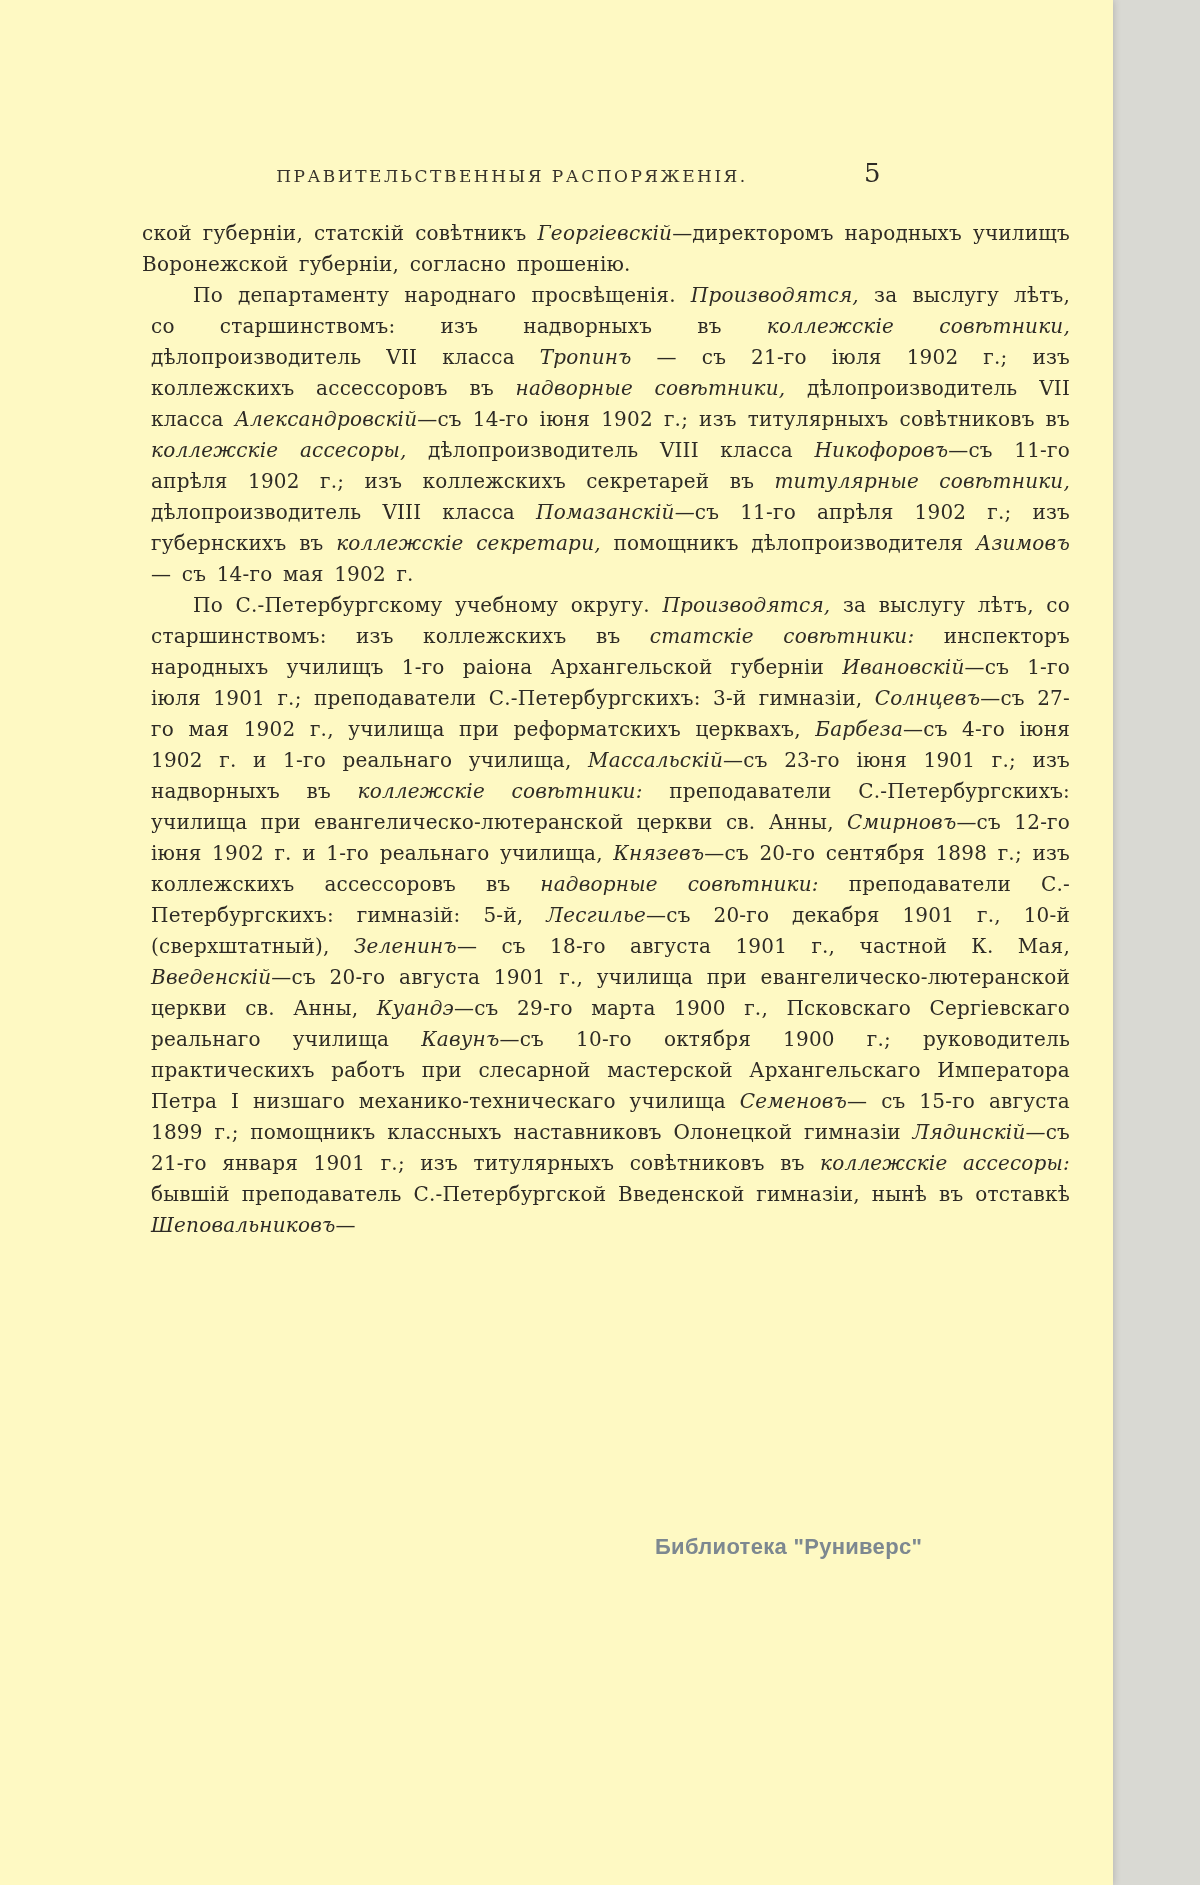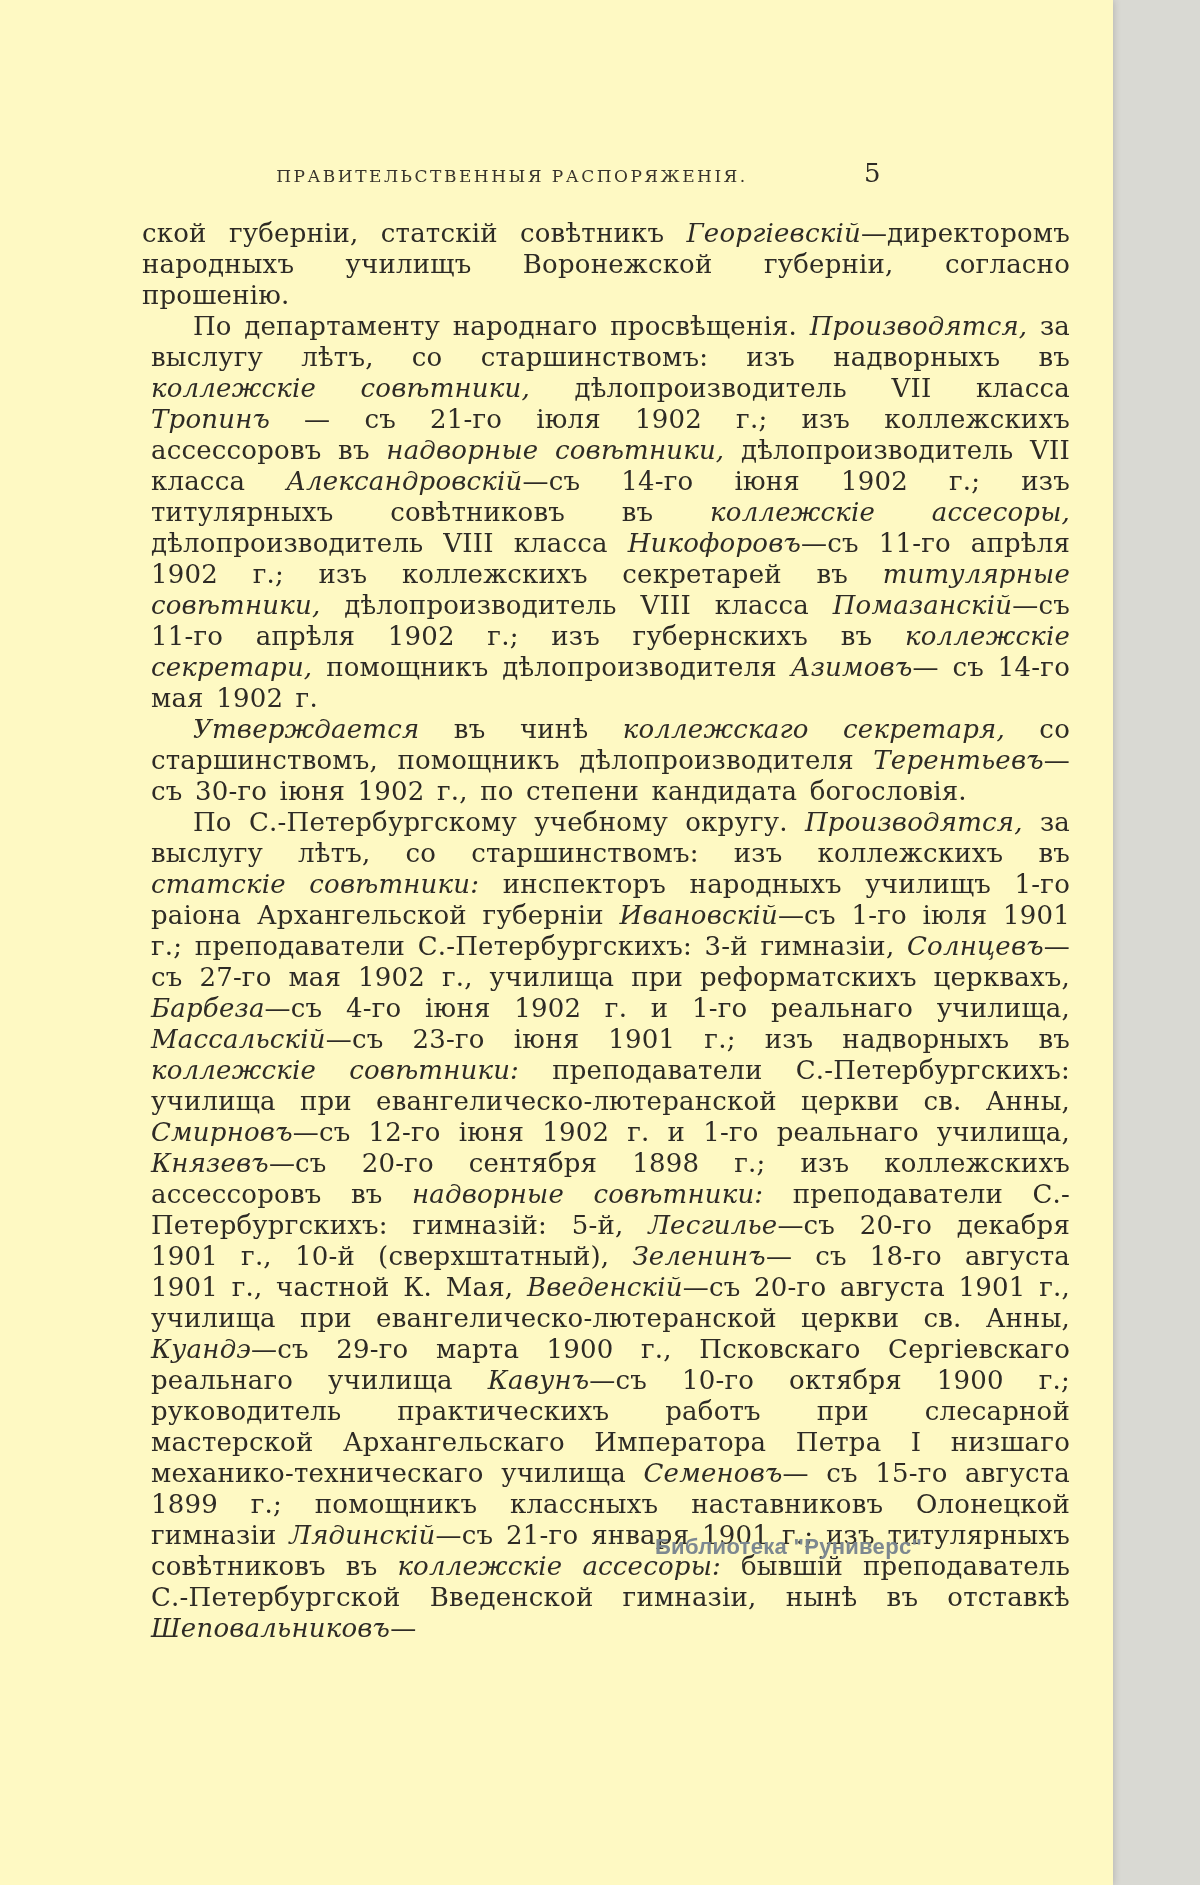--- a/index.html
+++ b/index.html
@@ -41,21 +41,21 @@
   }
   .page-number {
     position: absolute;
     left: 722px;
     top: 0;
     font-size: 26px;
     color: #2e2b25;
   }
   p.body-par {
     margin: 0;
-    font-size: 26px;
+    font-size: 20px;
     line-height: 31px;
     text-align: justify;
     word-spacing: 4px;
     letter-spacing: 0.2px;
   }
   p.indent {
     text-indent: 42px;
     margin-left: 9px;
   }
   .it {
@@ -76,17 +76,16 @@
 <body>
 
 <div class="page">
   <div class="content">
     <div class="header">
       <div class="header-title">ПРАВИТЕЛЬСТВЕННЫЯ РАСПОРЯЖЕНІЯ.</div>
       <div class="page-number">5</div>
     </div>
     <p class="body-par"><span>ской губерніи, статскій совѣтникъ </span><span class="it">Георгіевскій</span><span>—директоромъ народныхъ училищъ Воронежской губерніи, согласно прошенію.</span></p>
     <p class="body-par indent"><span>По департаменту народнаго просвѣщенія. </span><span class="it">Производятся,</span><span> за выслугу лѣтъ, со старшинствомъ: изъ надворныхъ въ </span><span class="it">коллежскіе совѣтники,</span><span> дѣлопроизводитель VII класса </span><span class="it">Тропинъ</span><span> — съ 21-го іюля 1902 г.; изъ коллежскихъ ассессоровъ въ </span><span class="it">надворные совѣтники,</span><span> дѣлопроизводитель VII класса </span><span class="it">Александровскій</span><span>—съ 14-го іюня 1902 г.; изъ титулярныхъ совѣтниковъ въ </span><span class="it">коллежскіе ассесоры,</span><span> дѣлопроизводитель VIII класса </span><span class="it">Никофоровъ</span><span>—съ 11-го апрѣля 1902 г.; изъ коллежскихъ секретарей въ </span><span class="it">титулярные совѣтники,</span><span> дѣлопроизводитель VIII класса </span><span class="it">Помазанскій</span><span>—съ 11-го апрѣля 1902 г.; изъ губернскихъ въ </span><span class="it">коллежскіе секретари,</span><span> помощникъ дѣлопроизводителя </span><span class="it">Азимовъ</span><span>— съ 14-го мая 1902 г.</span></p>
-    <p class="body-par indent"><span class="it">Утверждается</span><span> въ чинѣ </span><span class="it">коллежскаго секретаря,</span><span> со старшинствомъ, помощникъ дѣлопроизводителя </span><span class="it">Терентьевъ</span><span>—съ 30-го іюня 1902 г., по степени кандидата богословія.</span></p>
     <p class="body-par indent"><span>По С.-Петербургскому учебному округу. </span><span class="it">Производятся,</span><span> за выслугу лѣтъ, со старшинствомъ: изъ коллежскихъ въ </span><span class="it">статскіе совѣтники:</span><span> инспекторъ народныхъ училищъ 1-го раіона Архангельской губерніи </span><span class="it">Ивановскій</span><span>—съ 1-го іюля 1901 г.; преподаватели С.-Петербургскихъ: 3-й гимназіи, </span><span class="it">Солнцевъ</span><span>—съ 27-го мая 1902 г., училища при реформатскихъ церквахъ, </span><span class="it">Барбеза</span><span>—съ 4-го іюня 1902 г. и 1-го реальнаго училища, </span><span class="it">Массальскій</span><span>—съ 23-го іюня 1901 г.; изъ надворныхъ въ </span><span class="it">коллежскіе совѣтники:</span><span> преподаватели С.-Петербургскихъ: училища при евангелическо-лютеранской церкви св. Анны, </span><span class="it">Смирновъ</span><span>—съ 12-го іюня 1902 г. и 1-го реальнаго училища, </span><span class="it">Князевъ</span><span>—съ 20-го сентября 1898 г.; изъ коллежскихъ ассессоровъ въ </span><span class="it">надворные совѣтники:</span><span> преподаватели С.-Петербургскихъ: гимназій: 5-й, </span><span class="it">Лесгилье</span><span>—съ 20-го декабря 1901 г., 10-й (сверхштатный), </span><span class="it">Зеленинъ</span><span>— съ 18-го августа 1901 г., частной К. Мая, </span><span class="it">Введенскій</span><span>—съ 20-го августа 1901 г., училища при евангелическо-лютеранской церкви св. Анны, </span><span class="it">Куандэ</span><span>—съ 29-го марта 1900 г., Псковскаго Сергіевскаго реальнаго училища </span><span class="it">Кавунъ</span><span>—съ 10-го октября 1900 г.; руководитель практическихъ работъ при слесарной мастерской Архангельскаго Императора Петра I низшаго механико-техническаго училища </span><span class="it">Семеновъ</span><span>— съ 15-го августа 1899 г.; помощникъ классныхъ наставниковъ Олонецкой гимназіи </span><span class="it">Лядинскій</span><span>—съ 21-го января 1901 г.; изъ титулярныхъ совѣтниковъ въ </span><span class="it">коллежскіе ассесоры:</span><span> бывшій преподаватель С.-Петербургской Введенской гимназіи, нынѣ въ отставкѣ </span><span class="it">Шеповальниковъ</span><span>—</span></p>
   </div>
   <div class="watermark">Библиотека "Руниверс"</div>
 </div>
 
 </body></html>

